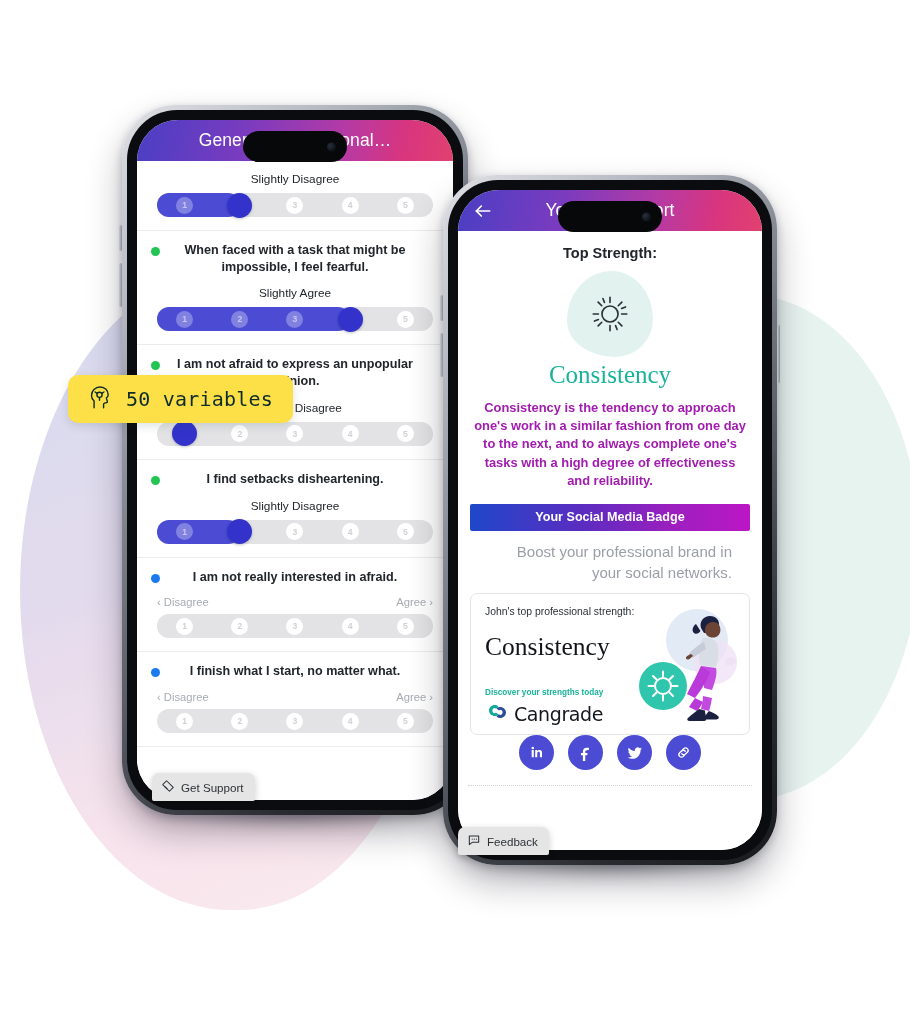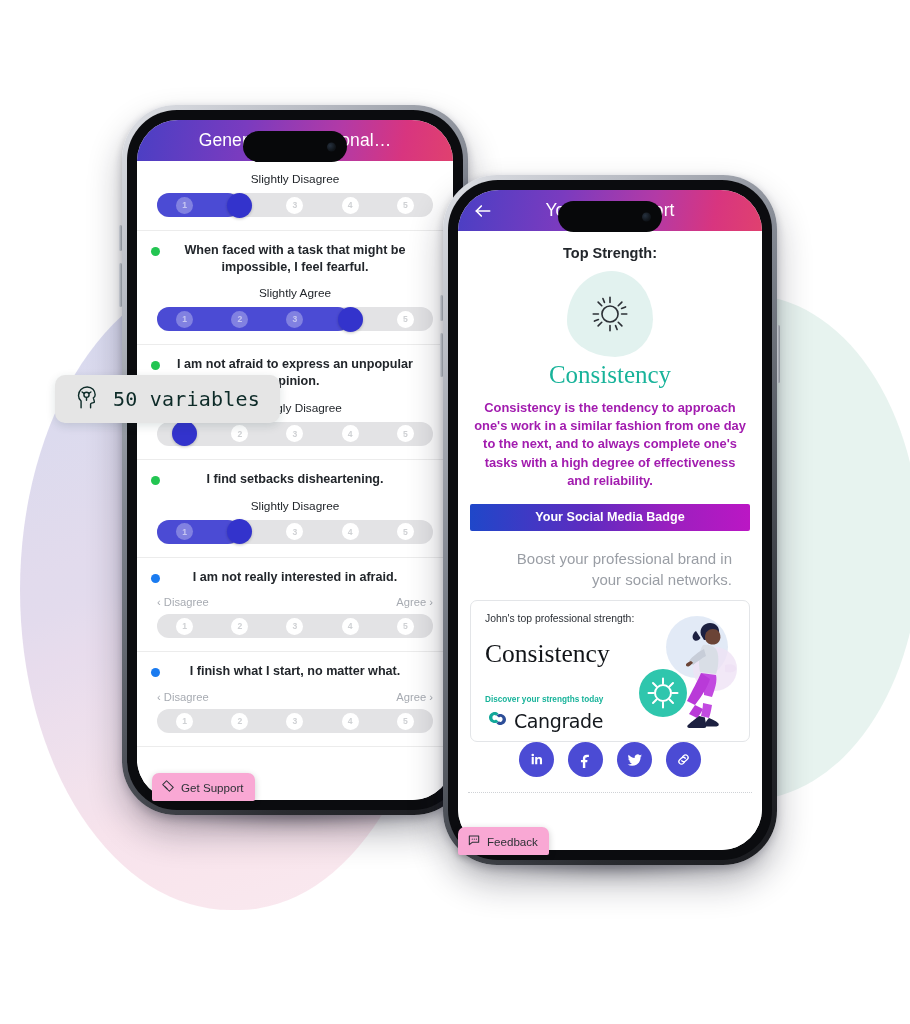--- a/index.html
+++ b/index.html
@@ -123,21 +123,21 @@
   }
   .strength-name{
     text-align:center;font-family:"Liberation Serif",serif;font-size:25px;
     color:#18b39a;margin:4px 0 10px;font-weight:400;
   }
   .strength-desc{
     font-size:12.9px;line-height:1.41;color:#a21caf;text-align:center;
     padding:0 16px;margin:0 0 14px;font-weight:700;
   }
   .badge-bar{
-    margin:11px 12px;height:27px;border-radius:2px;
+    margin:4px 12px;height:27px;border-radius:2px;
     background:linear-gradient(90deg,#1f47c9 0%,#5e2bc0 42%,#9c1fbf 72%,#bb17c4 100%);
     display:flex;align-items:center;justify-content:center;
     color:#fff;font-size:12.6px;font-weight:700;cursor:pointer;
   }
   .badge-sub{
     text-align:right;font-size:15px;color:#9a9ea5;line-height:1.38;
     padding:7px 30px 10px;margin:0;
   }
   .badge-card{
     margin:0 12px;border:1px solid #e3e5e8;border-radius:7px;background:#fff;
@@ -162,30 +162,30 @@
   .share-btn{
     width:35px;height:35px;border-radius:50%;background:#4b4bd4;
     display:flex;align-items:center;justify-content:center;cursor:pointer;color:#fff;
   }
   .dotted-sep{
     margin:15px 10px 0;border-top:1px dotted #cfd2d6;
   }
 
   
   .widget{
-    position:absolute;z-index:60;background:#f9a8d4;border-radius:7px 7px 2px 2px;
+    position:absolute;z-index:60;background:#e5e5e5;border-radius:7px 7px 2px 2px;
     box-shadow:0 2px 7px rgba(0,0,0,.20);
     display:flex;align-items:center;gap:6px;padding:6px 11px 6px 9px;
     font-size:11.6px;color:#2d3136;font-weight:400;cursor:pointer;white-space:nowrap;
   }
 
   
   .var-pill{
-    position:absolute;z-index:70;left:55px;top:375px;
-    background:#e5e5e5;border-radius:10px;height:48px;
+    position:absolute;z-index:70;left:68px;top:375px;
+    background:#fde047;border-radius:10px;height:48px;
     display:flex;align-items:center;gap:12px;padding:0 20px 0 16px;
     box-shadow:0 3px 10px rgba(20,60,60,.14);
   }
   .var-pill .label{
     font-family:"DejaVu Sans Mono",monospace;font-size:20px;color:#0d2b28;letter-spacing:.2px;
   }
 </style>
 </head>
 <body>
 

